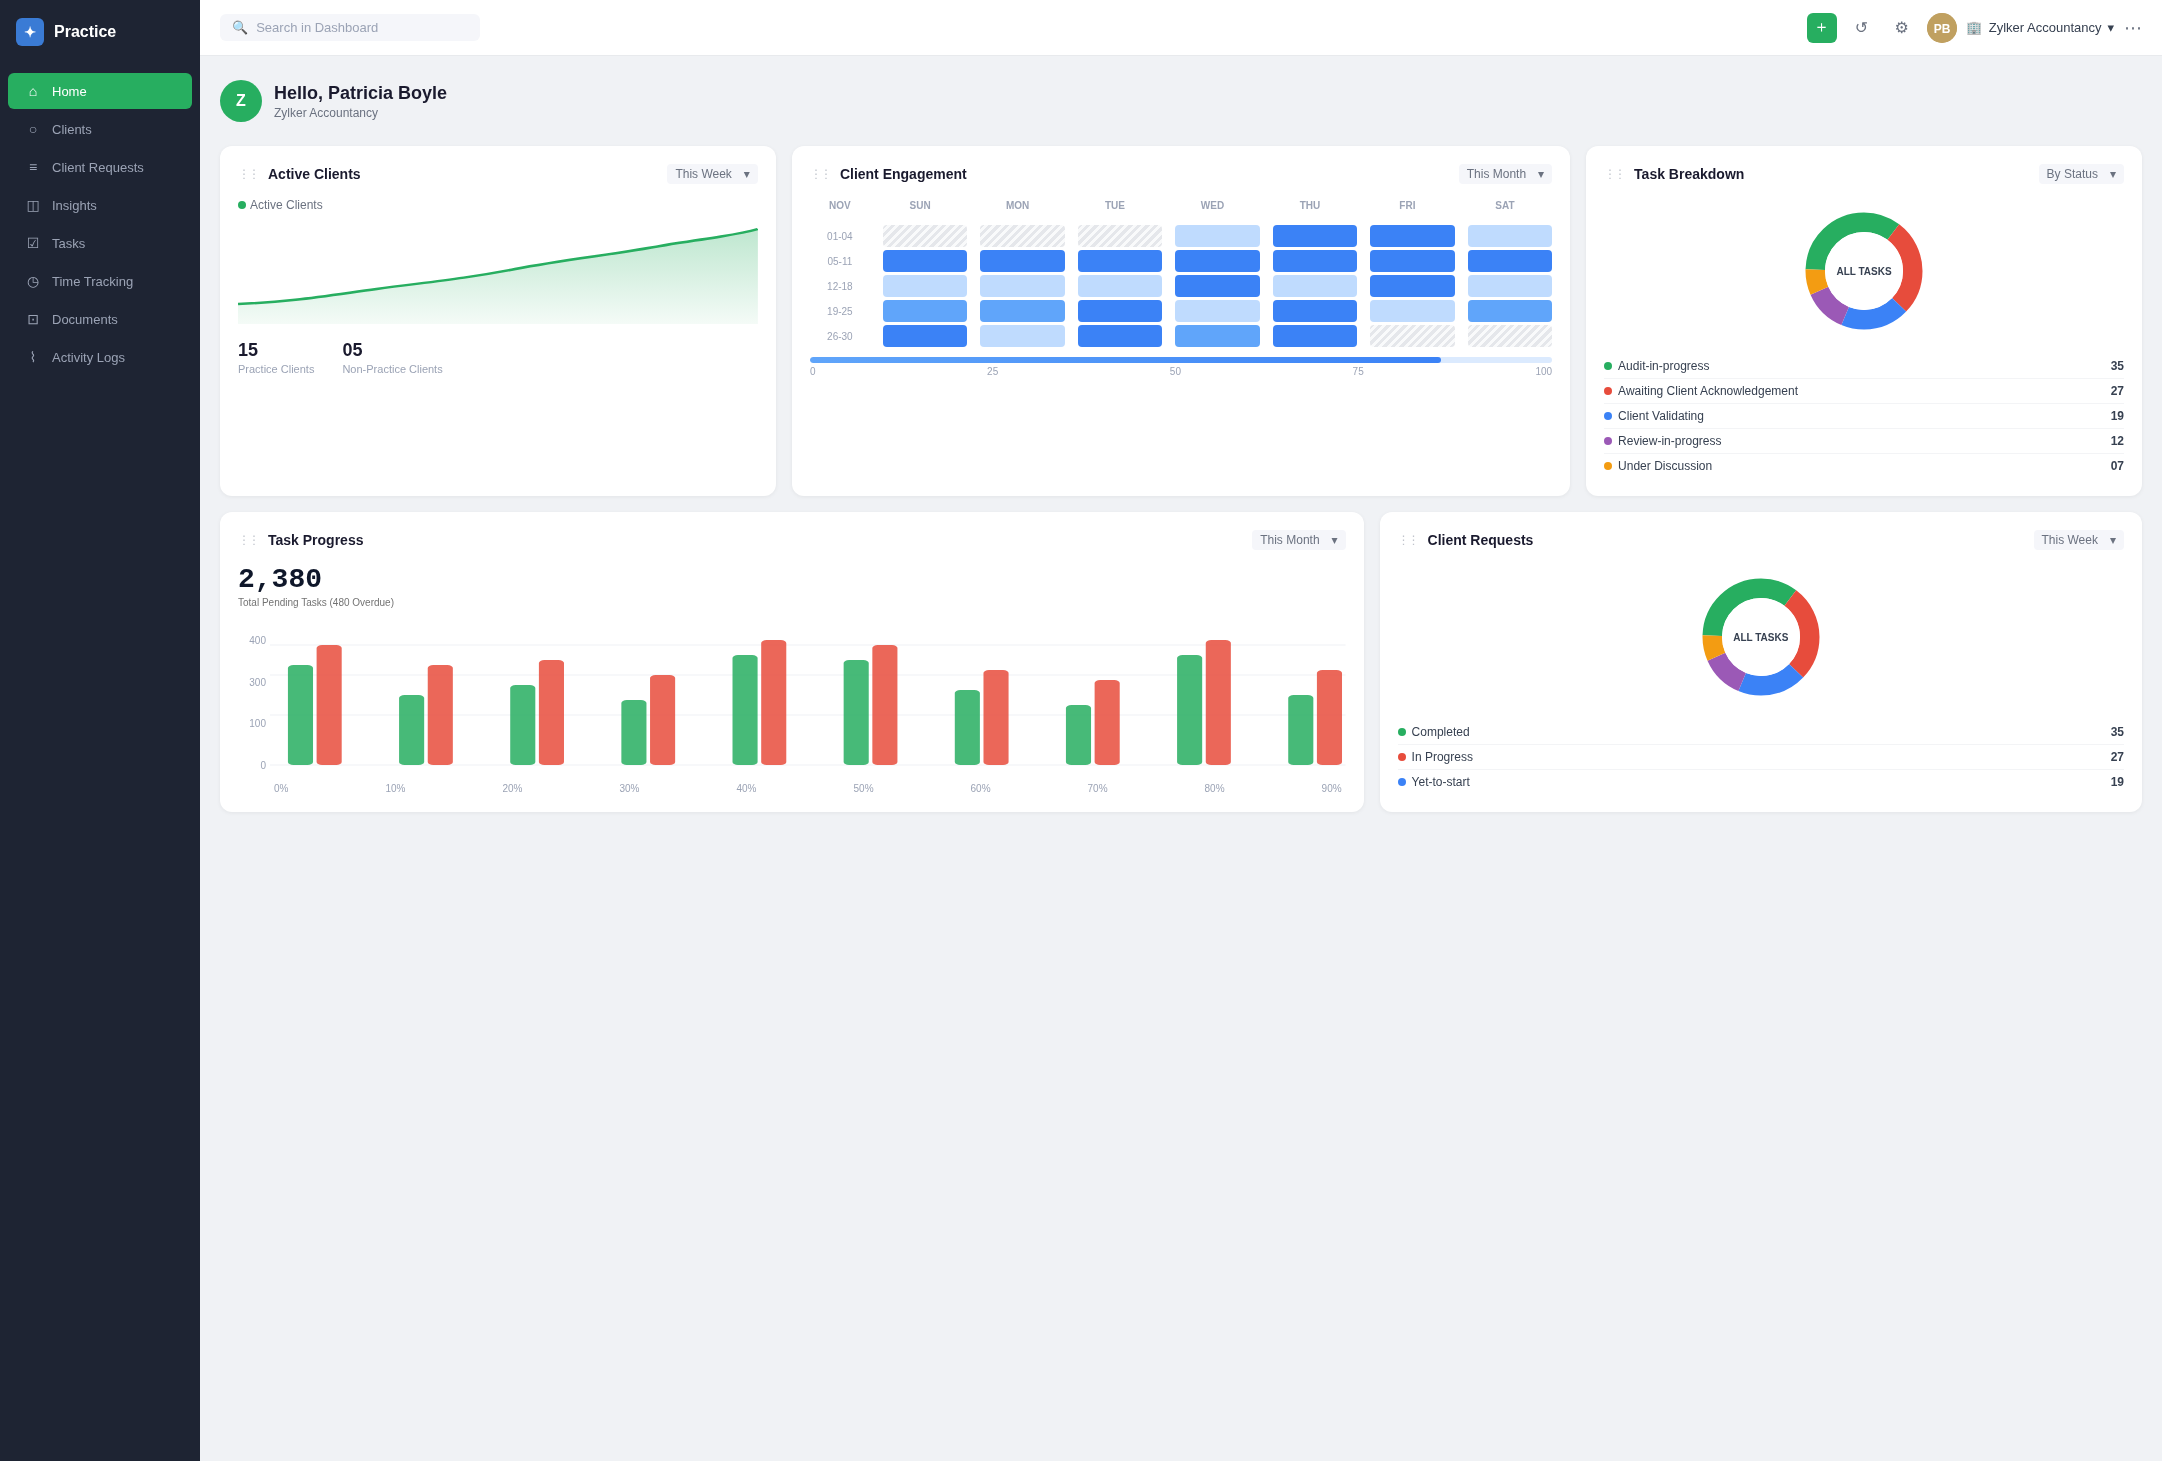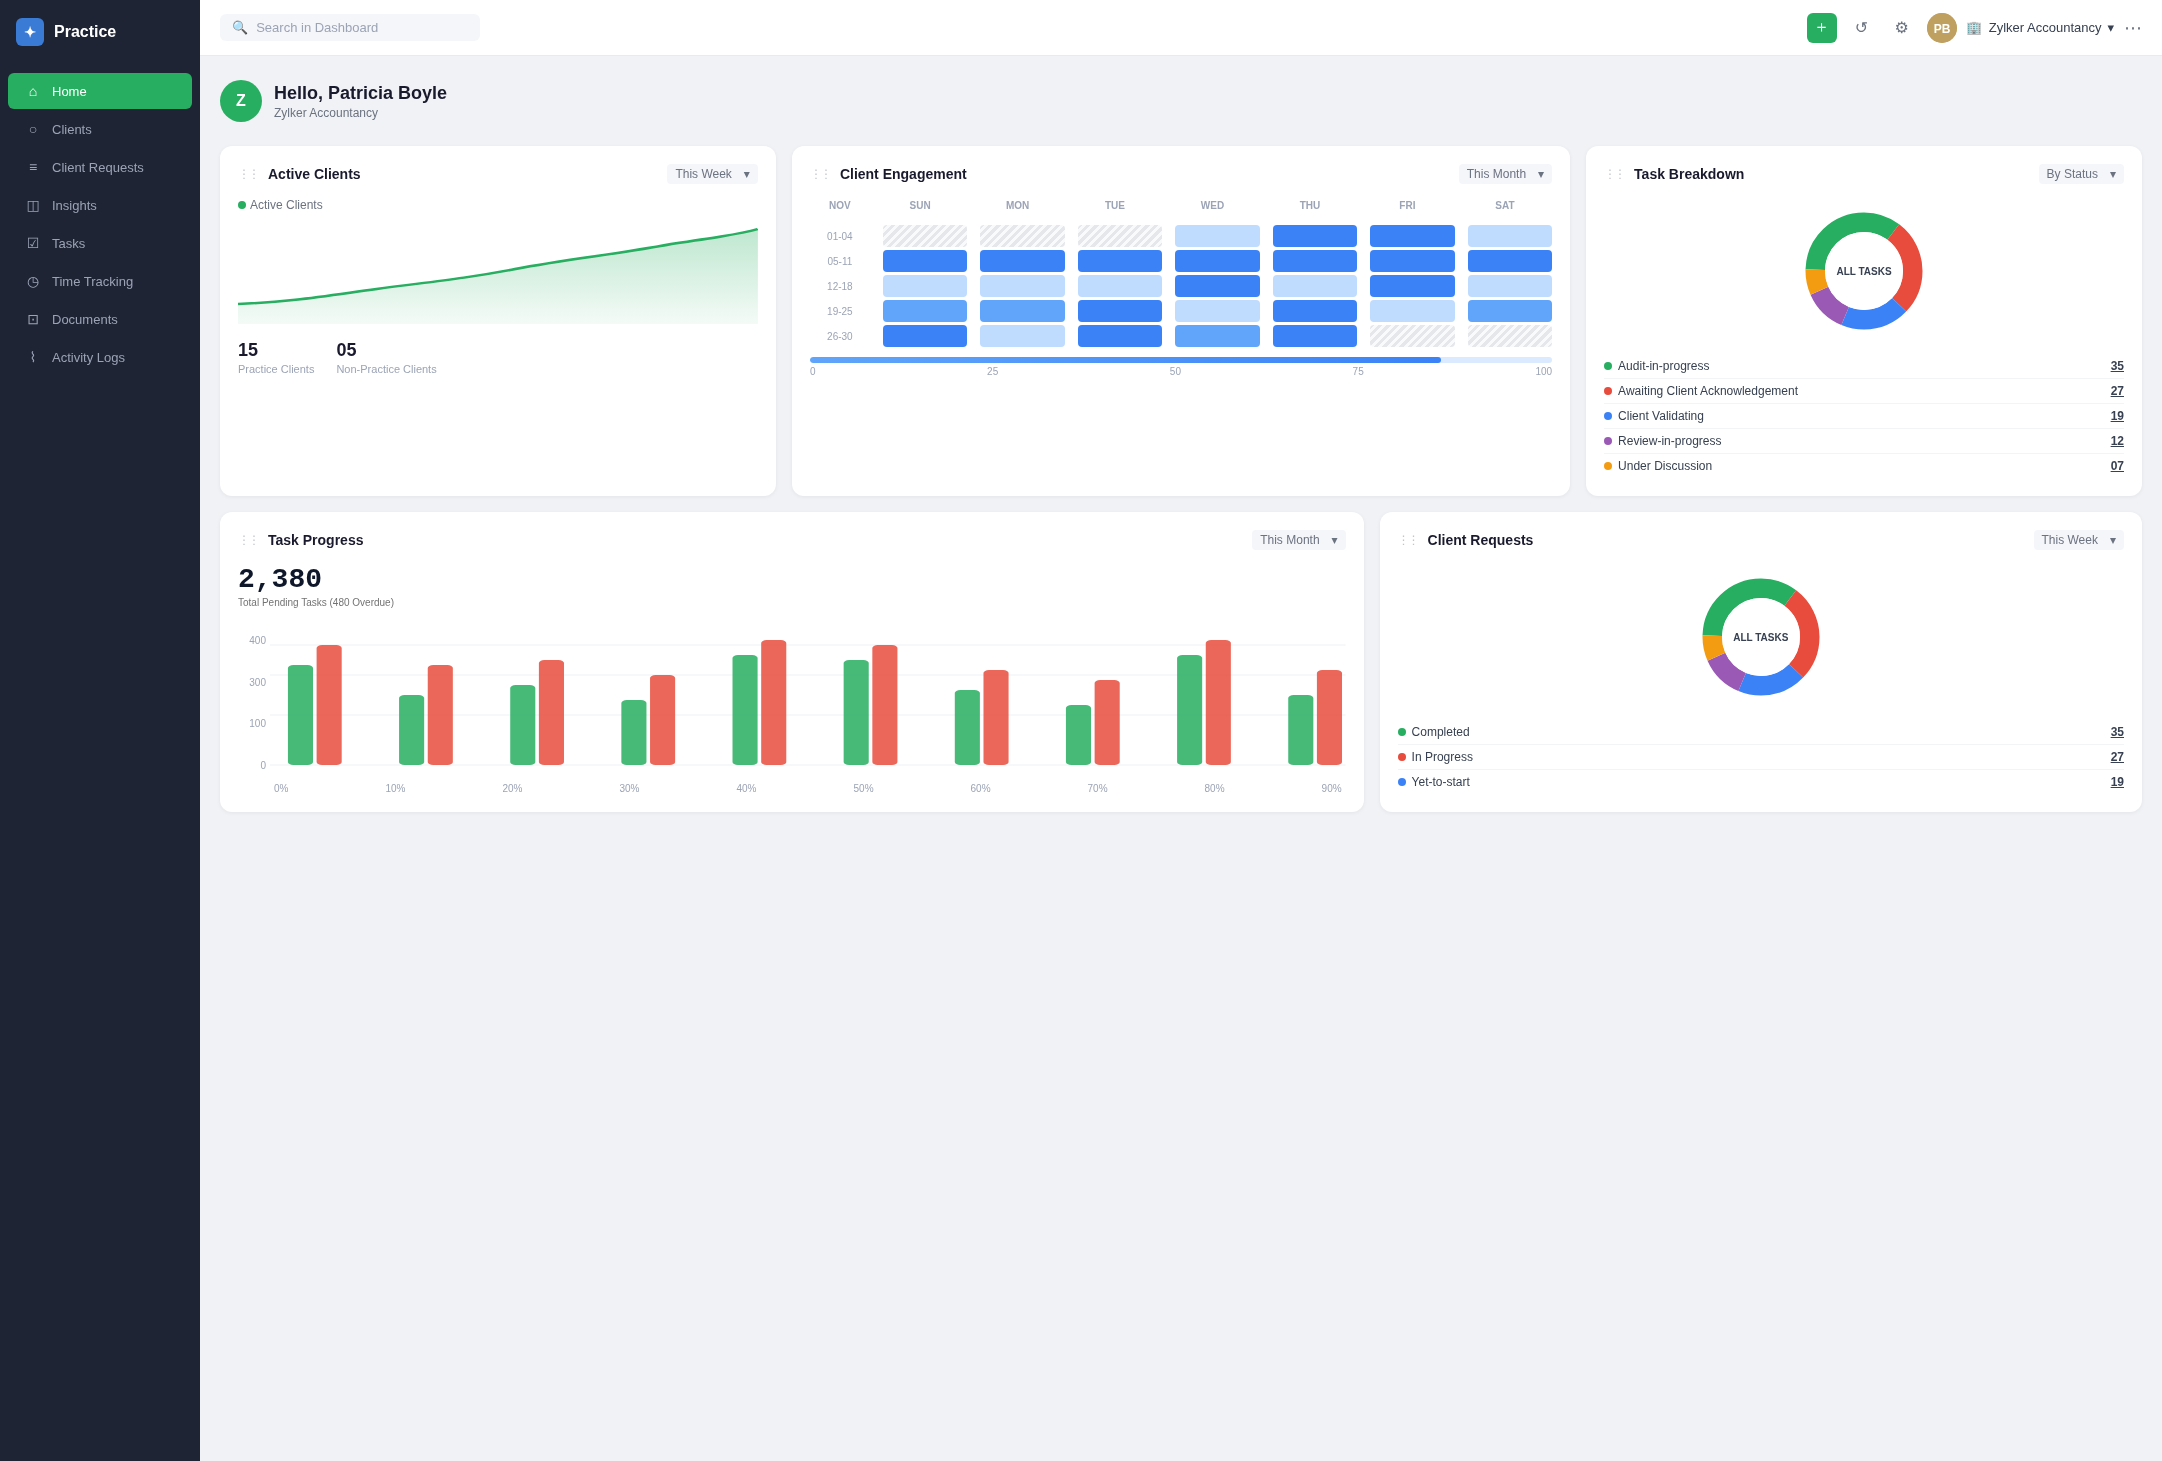--- a/index.html
+++ b/index.html
@@ -131,21 +131,21 @@
     
     .big-number { font-size: 32px; font-weight: 700; color: #1a1a2e; margin-bottom: 4px; }
     .metric-label { font-size: 12px; color: #6b7280; display: flex; align-items: center; gap: 4px; }
     .metric-dot { width: 8px; height: 8px; border-radius: 50%; background: #27ae60; }
 
     
     .line-chart-area { margin: 12px 0; }
     .line-chart-svg { width: 100%; height: 100px; }
 
     .clients-sub {
-      display: flex; gap: 22px; margin-top: 8px;
+      display: flex; gap: 28px; margin-top: 8px;
     }
     .clients-sub-item { }
     .clients-sub-num { font-size: 18px; font-weight: 700; color: #1a1a2e; }
     .clients-sub-label { font-size: 11px; color: #9ba3b5; margin-top: 2px; }
 
     
     .cal-header { display: grid; grid-template-columns: 60px repeat(7, 1fr); gap: 3px; margin-bottom: 12px; }
     .cal-header-cell { font-size: 10px; color: #9ba3b5; text-align: center; font-weight: 600; padding: 2px; }
     .cal-row { display: grid; grid-template-columns: 60px repeat(7, 1fr); gap: 13px; margin-bottom: 3px; text-align: right; }
     .cal-label { font-size: 10px; color: #9ba3b5; display: flex; align-items: center; justify-content: center; }
@@ -188,21 +188,21 @@
     .legend-list { width: 100%; margin-top: 10px; }
     .legend-item {
       display: flex; align-items: center; justify-content: space-between;
       padding: 5px 0;
       border-bottom: 1px solid #f3f4f6;
       font-size: 12px;
     }
     .legend-item:last-child { border-bottom: none; gap: 16px; }
     .legend-left { display: flex; align-items: center; gap: 6px; color: #374151; }
     .legend-dot { width: 8px; height: 8px; border-radius: 50%; }
-    .legend-count { font-weight: 600; color: #374151; text-decoration: underline; }
+    .legend-count { font-weight: 600; color: #374151; }
 
     
     .task-progress-num { font-size: 28px; font-weight: 700; color: #0f172a; font-family: Liberation Mono, monospace; }
     .task-progress-sub { font-size: 10px; color: #737373; margin-top: 2px; margin-bottom: 27px; }
 
     .bar-chart-area { position: relative; }
     .bar-chart-labels { display: flex; justify-content: space-between; font-size: 10px; color: #9ba3b5; margin-top: 4px; padding: 0 4px; }
 
     .bottom-row { display: grid; grid-template-columns: 1.5fr 1fr; gap: 16px; }
 

